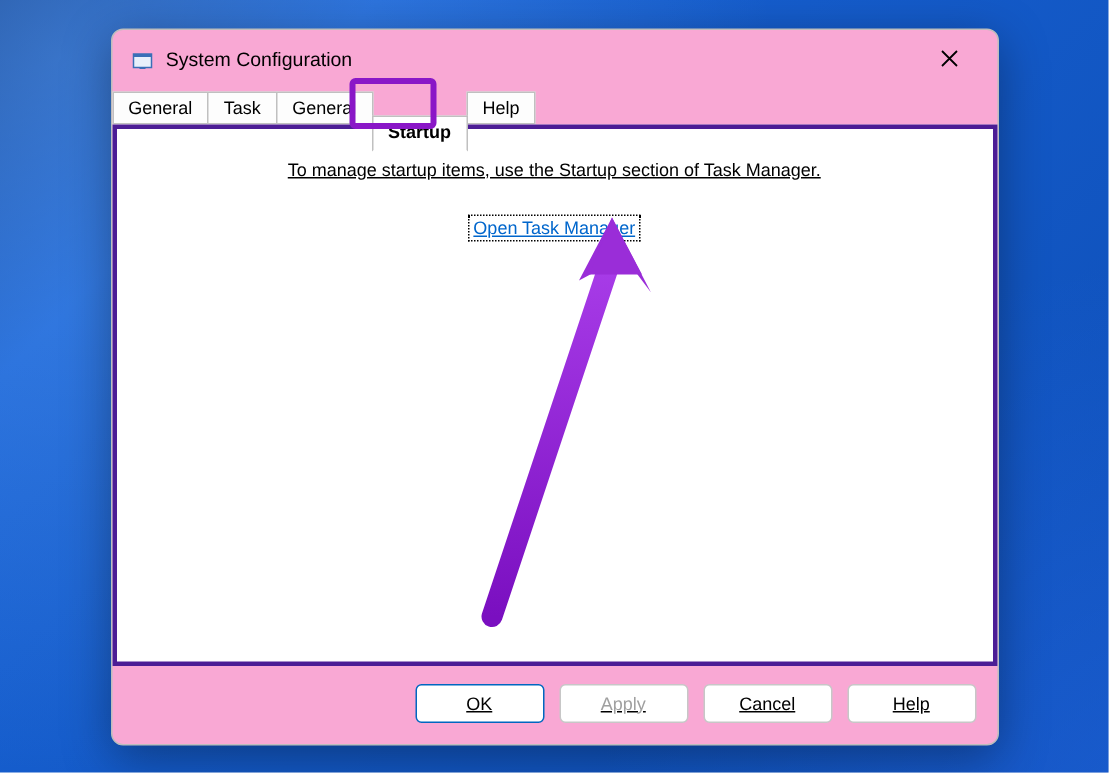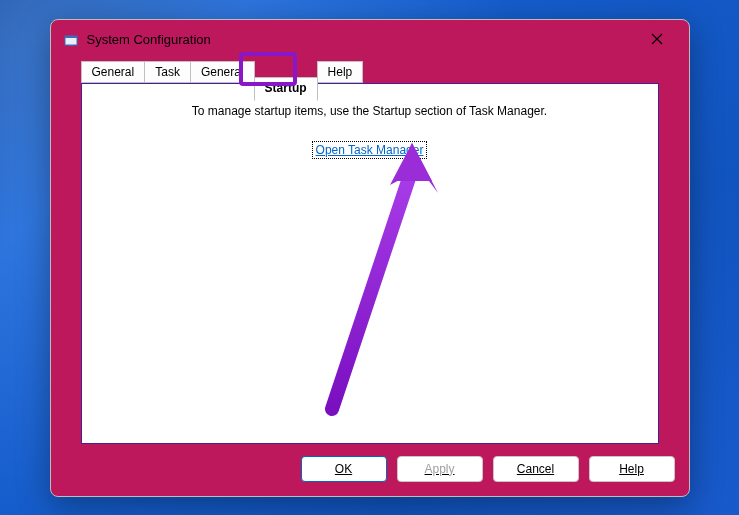--- a/index.html
+++ b/index.html
@@ -25,23 +25,23 @@
     }
     body::after {
       content: "";
       position: absolute;
       width: 700px; height: 700px;
       background: radial-gradient(circle at 70% 70%, rgba(50,120,255,0.35), transparent 55%);
       bottom: -250px; right: -250px;
     }
     .dialog {
       position: relative;
-      width: 640px;
+      width: 592px;
       height: 478px;
-      background: #be185d;
+      background: #f9a8d4;
       border: 1px solid #bdbdbd;
       border-radius: 8px;
       box-shadow: 0 8px 32px rgba(0,0,0,0.35);
       display: flex;
       flex-direction: column;
       z-index: 10;
     }
     .titlebar {
       height: 40px;
       display: flex;
@@ -66,21 +66,21 @@
       align-items: center;
       justify-content: center;
       cursor: pointer;
       font-size: 14px;
       color: #000;
       background: transparent;
       border: none;
     }
     .close-btn svg { width: 12px; height: 12px; }
     .tabcontainer {
-      padding: 0 30px;
+      padding: 0 0;
       flex: 1;
       display: flex;
       flex-direction: column;
     }
     .tabbar {
       display: flex;
       height: 24px;
       position: relative;
     }
     .tab {
@@ -99,27 +99,28 @@
     .tab.active {
       background: #ffffff;
       border-bottom: 1px solid #ffffff;
       height: 24px;
       top: 17px;
       z-index: 3;
       font-weight: bold;
     }
     .tabpanel {
       flex: 1;
-      border: 1px solid #4c1d95;
+      border: 3px solid #4c1d95;
       background: #ffffff;
       padding: 20px;
       position: relative;
       margin-top: -1px;
       margin-bottom: 12px;
       z-index: 2;
+      text-decoration: underline;
     }
     .startup-msg {
       text-align: center;
       font-size: 12px;
       color: #000;
       margin-top: 0;
     }
     .open-tm-link {
       display: inline-block;
       margin-top: 24px;

